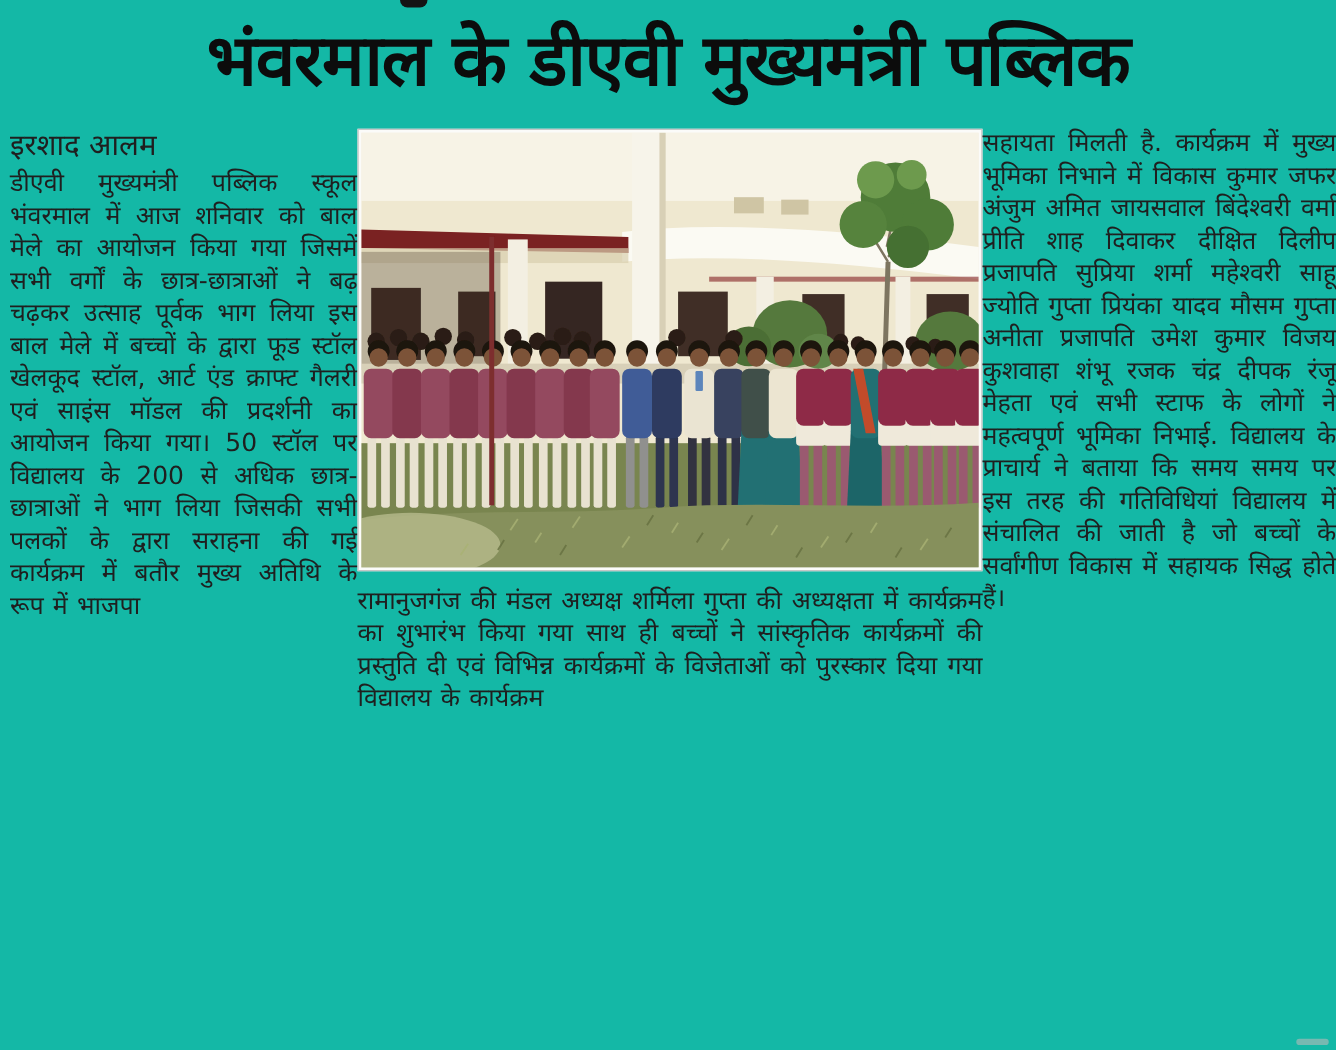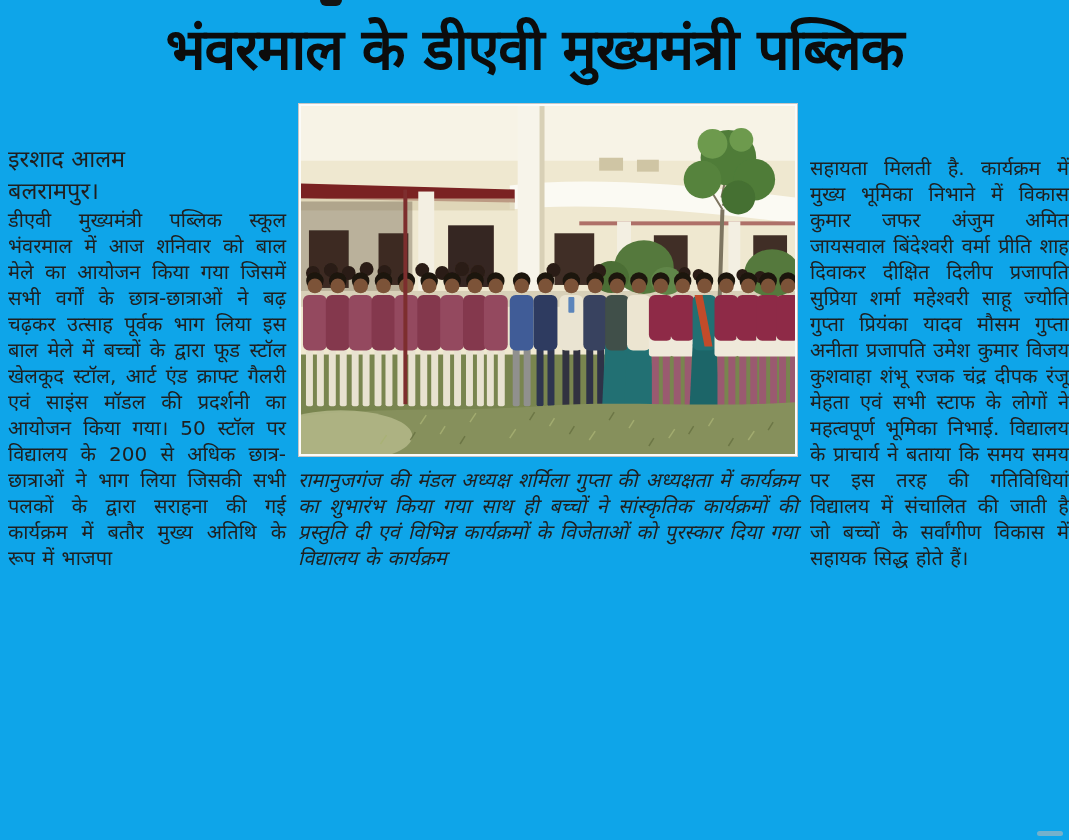--- a/index.html
+++ b/index.html
@@ -1,72 +1,71 @@
 <!DOCTYPE html>
 <html><head>
 <meta charset="utf-8">
 <style>
   html,body{margin:0;padding:0;background:#e9e9e9;}
   .page{
     position:relative; width:1069px; height:840px; margin:0 auto;
-    background:#0ea5e9; overflow:hidden;
+    background:#14b8a6; overflow:hidden;
     font-family:"DejaVu Sans", sans-serif;
     color:#1f1f1f;
   }
   .top-artifact{
     position:absolute; top:0; left:320px; width:22px; height:6px;
     background:#141414; border-radius:0 0 6px 6px;
   }
   .corner-smudge{
     position:absolute; right:6px; bottom:4px; width:26px; height:5px;
     background:#b9b9b9; border-radius:3px; opacity:.6;
   }
   .headline{
     margin:10px 6px 8px; text-align:center;
     font-weight:800; color:#0c0c0c; letter-spacing:-1px;
   }
   .hl-line{ display:block; white-space:nowrap; font-size:57px; line-height:79px; }
   .body-row{
-    display:flex; gap:12px; padding:4px 0 0 8px; box-sizing:border-box;align-items:flex-end;
+    display:flex; padding:4px 0 0 8px; box-sizing:border-box;
   }
   .col{ box-sizing:border-box; }
   .col-left{ width:278px; flex:none; }
   .col-center{ width:500px; flex:none; }
   .col-right{ flex:1; min-width:0; }
   .byline div{ font-size:23.5px; line-height:31.5px; }
   .para{
     margin:0; font-size:20px; line-height:26px;
     text-align:justify; text-justify:inter-word;
     word-spacing:1px;
   }
   .photo{
     margin:2px 0 10px; padding:2px; border:1px solid #c6c6c6;
     background:#fbfbf9;
   }
   .photo svg{ display:block; }
   .center-cols{ display:flex; gap:16px; }
-  .center-cols .para{ flex:1; min-width:0;font-style:italic; }
+  .center-cols .para{ flex:1; min-width:0; }
 </style>
 </head>
 <body>
 
 <div class="page">
 
   <div class="top-artifact"></div>
 
   <h1 class="headline">
     <span class="hl-line">भंवरमाल के डीएवी मुख्यमंत्री पब्लिक</span>
   </h1>
 
   <div class="body-row">
 
     <div class="col col-left">
       <div class="byline">
         <div>इरशाद आलम</div>
-        <div>बलरामपुर।</div>
       </div>
       <p class="para">डीएवी मुख्यमंत्री पब्लिक स्कूल भंवरमाल में आज शनिवार को बाल मेले का आयोजन किया गया जिसमें सभी वर्गों के छात्र-छात्राओं ने बढ़ चढ़कर उत्साह पूर्वक भाग लिया इस बाल मेले में बच्चों के द्वारा फूड स्टॉल खेलकूद स्टॉल, आर्ट एंड क्राफ्ट गैलरी एवं साइंस मॉडल की प्रदर्शनी का आयोजन किया गया। 50 स्टॉल पर विद्यालय के 200 से अधिक छात्र-छात्राओं ने भाग लिया जिसकी सभी पलकों के द्वारा सराहना की गई कार्यक्रम में बतौर मुख्य अतिथि के रूप में भाजपा</p>
     </div>
 
     <div class="col col-center">
       <figure class="photo">
         <svg width="494" height="348" viewBox="0 0 497 350" xmlns="http://www.w3.org/2000/svg">
           <defs>
             <filter id="soft" x="-2%" y="-2%" width="104%" height="104%">
               <feGaussianBlur stdDeviation="0.6"></feGaussianBlur>

